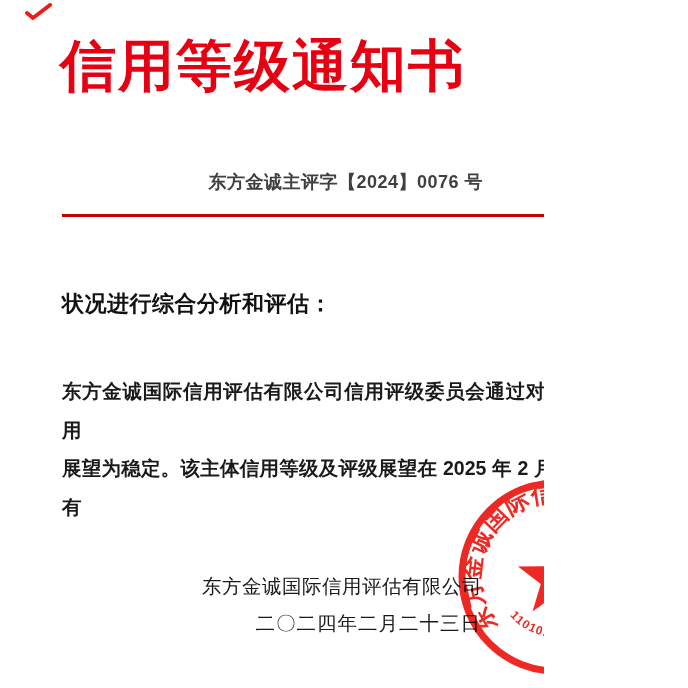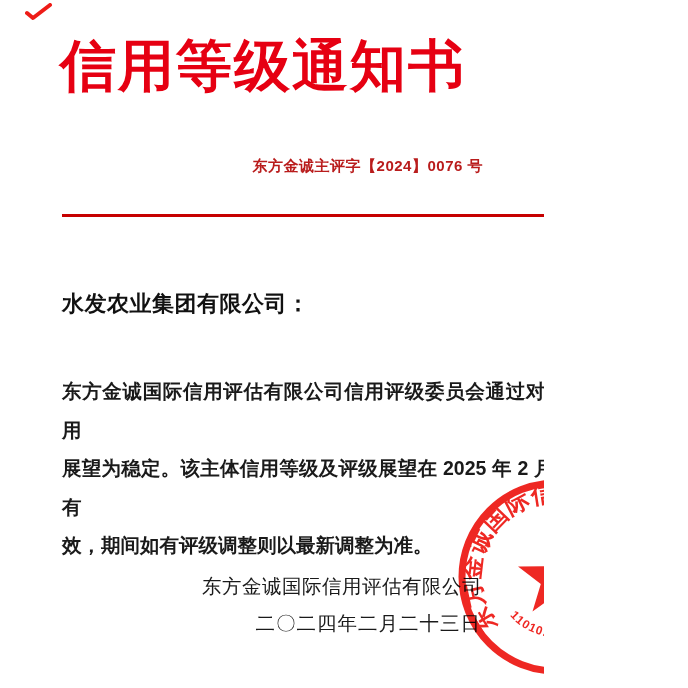--- a/index.html
+++ b/index.html
@@ -6,22 +6,22 @@
   .page {
     position:relative; width:544px; height:688px; background:#ffffff;
     font-family:"Liberation Sans", sans-serif; overflow:hidden; color:#1a1a1a;
   }
   .corner-mark { position:absolute; left:25px; top:3px; width:28px; height:18px; }
   .doc-title {
     position:absolute; left:60px; top:34px; font-size:56px; line-height:1.15;
     font-weight:bold; color:var(--title-red,#e60012); letter-spacing:2px; white-space:nowrap;
   }
   .ref-number {
-    position:absolute; right:61px; top:157px; font-size:15px; font-weight:bold;
-    color:#b91c1c; letter-spacing:0.5px; white-space:nowrap;
+    position:absolute; right:61px; top:170px; font-size:18px; font-weight:bold;
+    color:#404040; letter-spacing:0.5px; white-space:nowrap;
   }
   .red-rule {
     position:absolute; left:62px; top:214px; width:564px; height:3px;
     background:var(--rule-red,#c60000);
   }
   .addressee {
     position:absolute; left:62px; top:289px; font-size:22px; font-weight:bold;
     color:#111; letter-spacing:0.5px;
   }
   .body-text {
@@ -52,26 +52,25 @@
   <svg class="corner-mark" viewBox="0 0 28 18">
     <path d="M2,10 L8,15 L25,2" fill="none" stroke="var(--seal-red,#ee1c17)" stroke-width="4" stroke-linecap="round" stroke-linejoin="round"></path>
   </svg>
 
   <div class="doc-title">信用等级通知书</div>
 
   <div class="ref-number">东方金诚主评字【2024】0076 号</div>
 
   <div class="red-rule"></div>
 
-  <div class="addressee">水发农业集团有限公司：</div>
+  <div class="addressee">状况进行综合分析和评估：</div>
 
   <div class="body-text">
     <div class="line full">东方金诚国际信用评估有限公司信用评级委员会通过对贵公司信用</div>
     <div class="line full">展望为稳定。该主体信用等级及评级展望在 2025 年 2 月 22 日内有</div>
-    <div class="line">效，期间如有评级调整则以最新调整为准。</div>
   </div>
 
   <div class="sig-company">东方金诚国际信用评估有限公司</div>
   <div class="sig-date">二〇二四年二月二十三日</div>
 
   <svg class="seal" viewBox="0 0 250 250">
 
     <circle cx="125" cy="125" r="94" fill="none" stroke="var(--seal-red,#ee1c17)" stroke-width="7"></circle>
 
     <polygon points="125,87 134.4,114.1 163,114.6 140.2,131.9 148.5,159.4 125,143 101.5,159.4 109.8,131.9 87,114.6 115.6,114.1" fill="var(--seal-red,#ee1c17)"></polygon>

